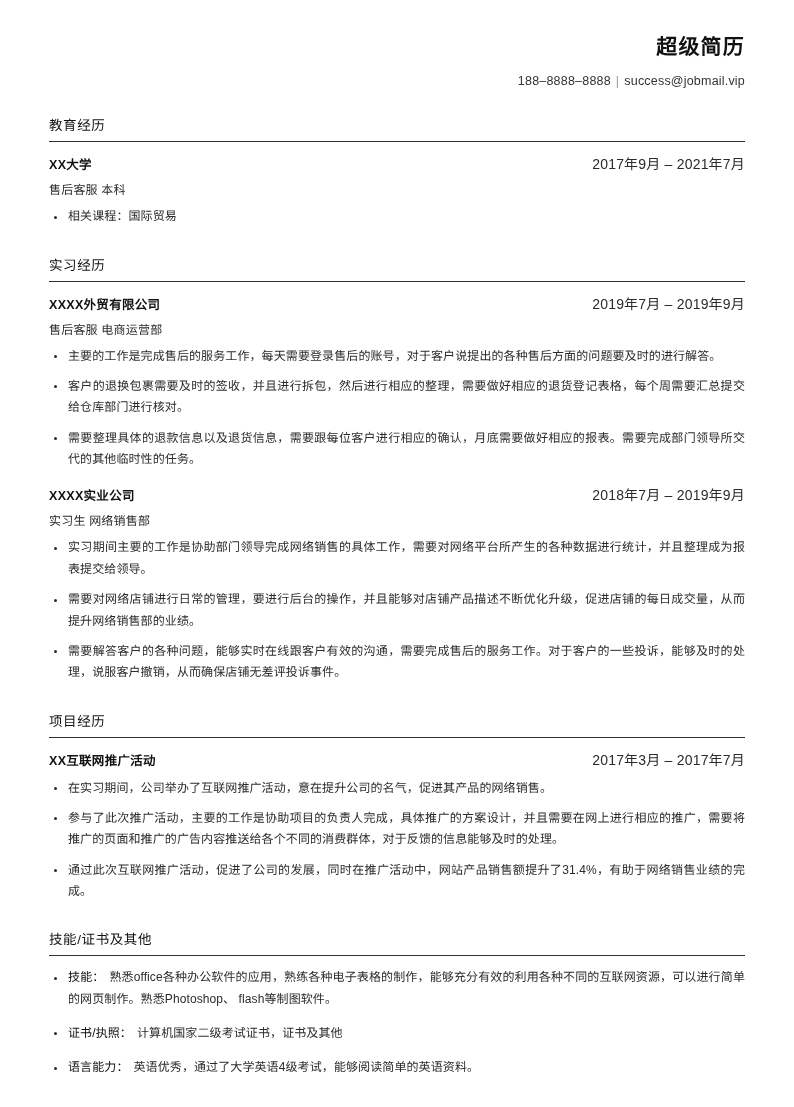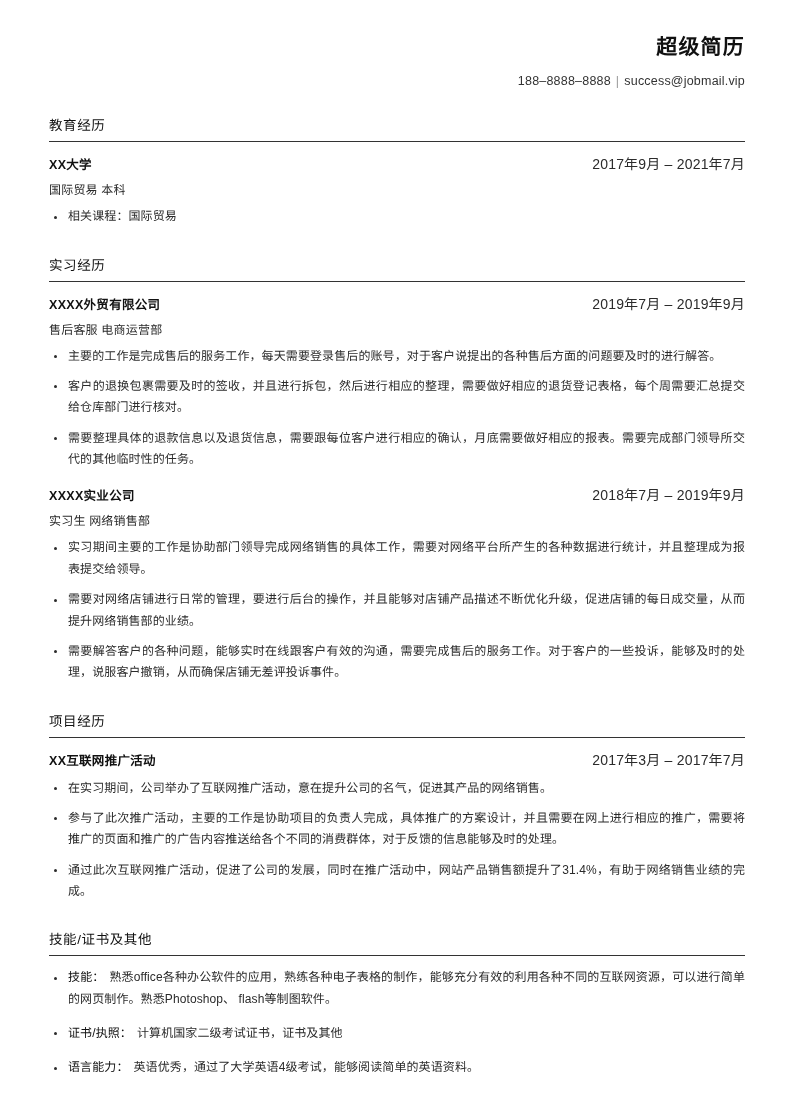--- a/index.html
+++ b/index.html
@@ -160,21 +160,21 @@
 
     <div class="section">
       <h2 class="section-title">教育经历</h2>
       <hr class="section-rule">
 
       <div class="entry">
         <div class="entry-head">
           <span class="entry-org">XX大学</span>
           <span class="entry-date">2017年9月 – 2021年7月</span>
         </div>
-        <div class="entry-sub">国际贸易 本科</div>
+        <div class="entry-sub">售后客服 本科</div>
         <ul class="bullets">
           <li><span class="dot"></span><span>相关课程：国际贸易</span></li>
         </ul>
       </div>
     </div>
 
     <div class="section">
       <h2 class="section-title">实习经历</h2>
       <hr class="section-rule">
 

